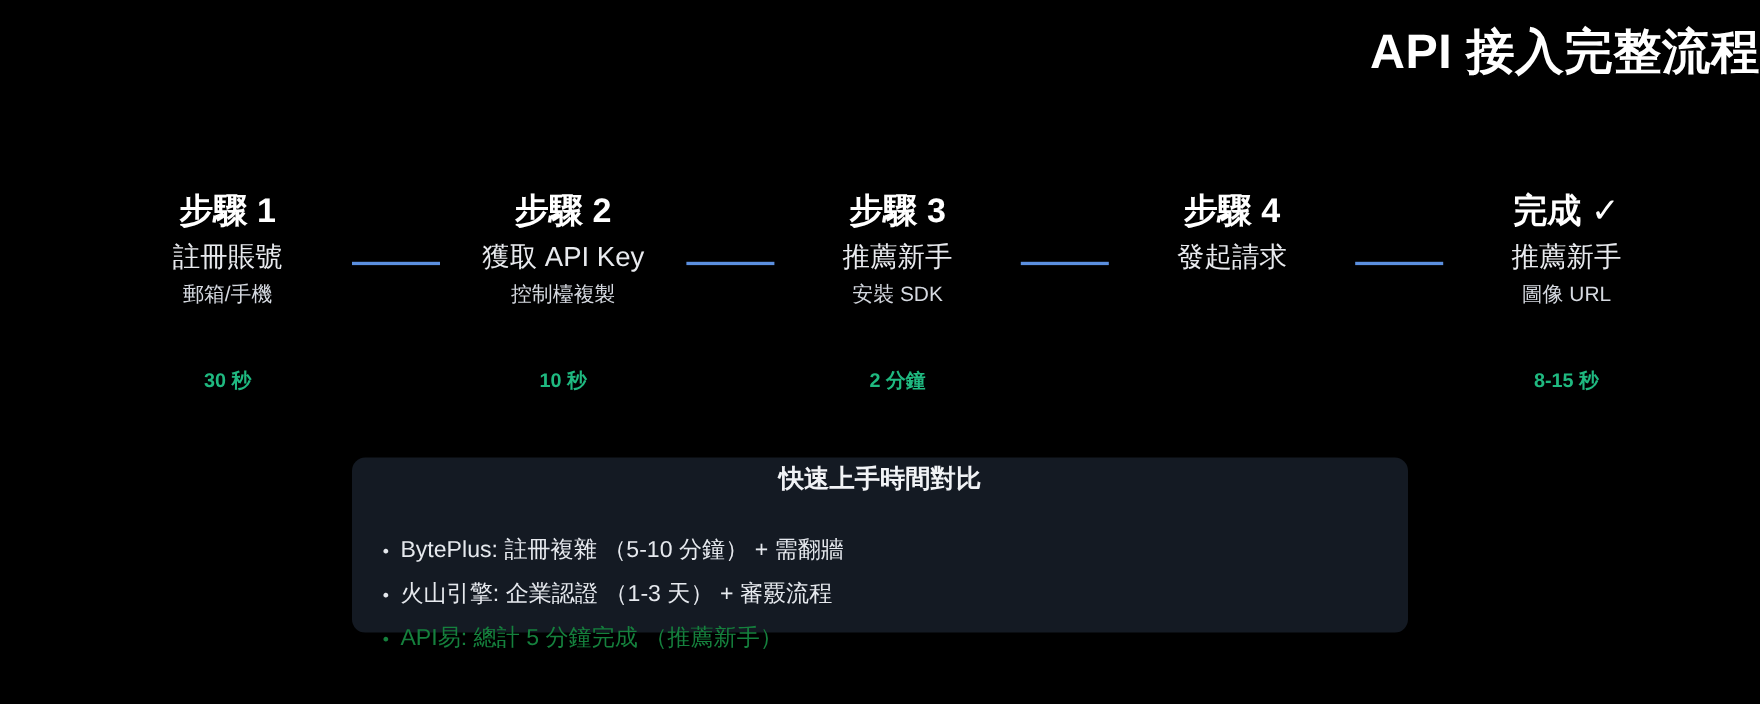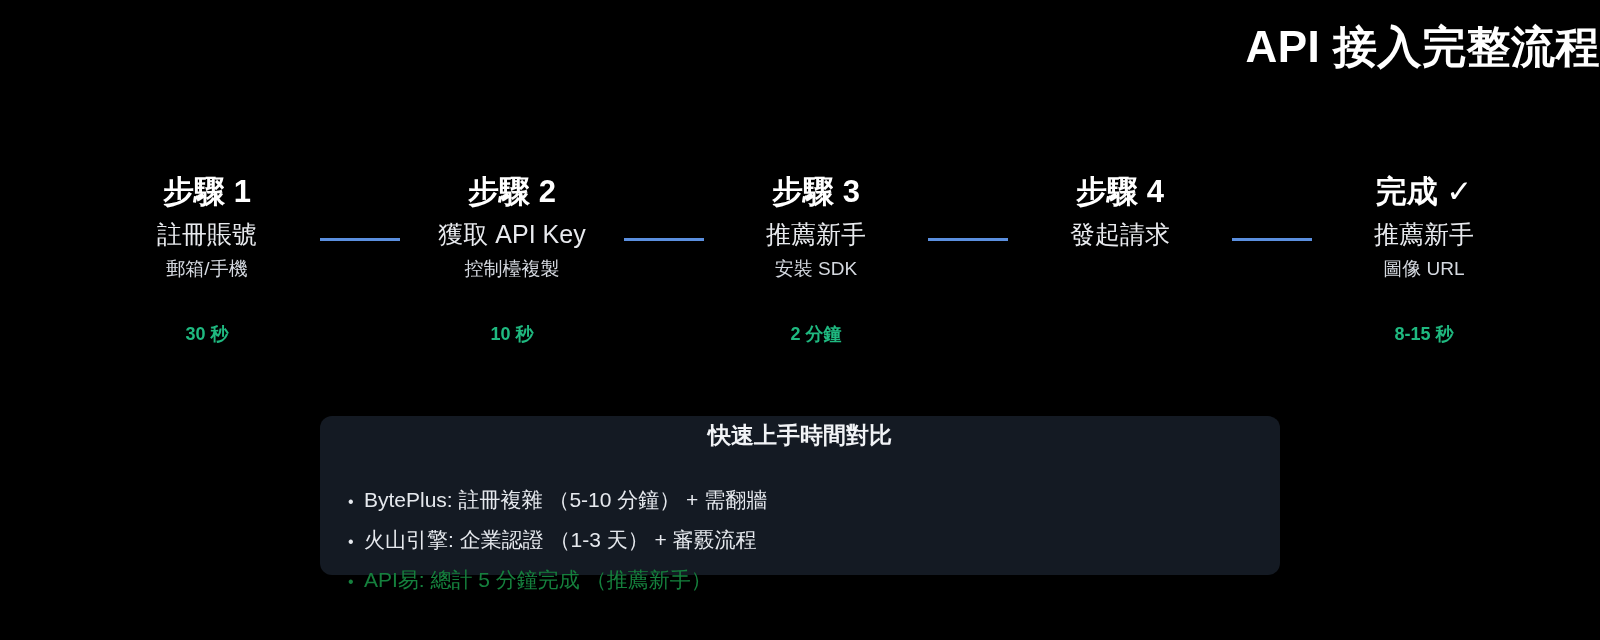--- a/index.html
+++ b/index.html
@@ -57,21 +57,21 @@
       font-size: 19px;
       color: #d5d9e0;
       line-height: 26px;
       margin-top: 4px;
     }
     .step-time {
       font-size: 18px;
       font-weight: bold;
       color: #1fb980;
       line-height: 24px;
-      margin-top: 40px;
+      margin-top: 52px;
     }
     .connector {
       position: absolute;
       top: 238px;
       width: 80px;
       height: 3px;
       background: #5b8fdf;
     }
     .compare-box {
       position: absolute;

